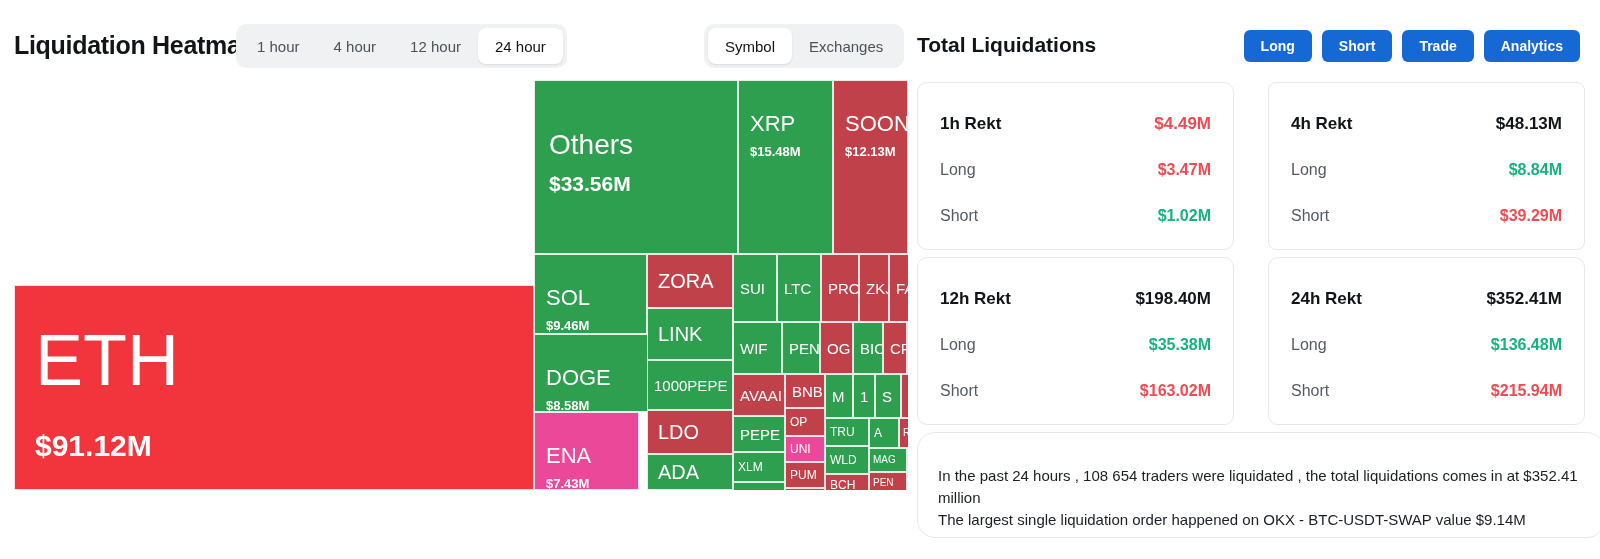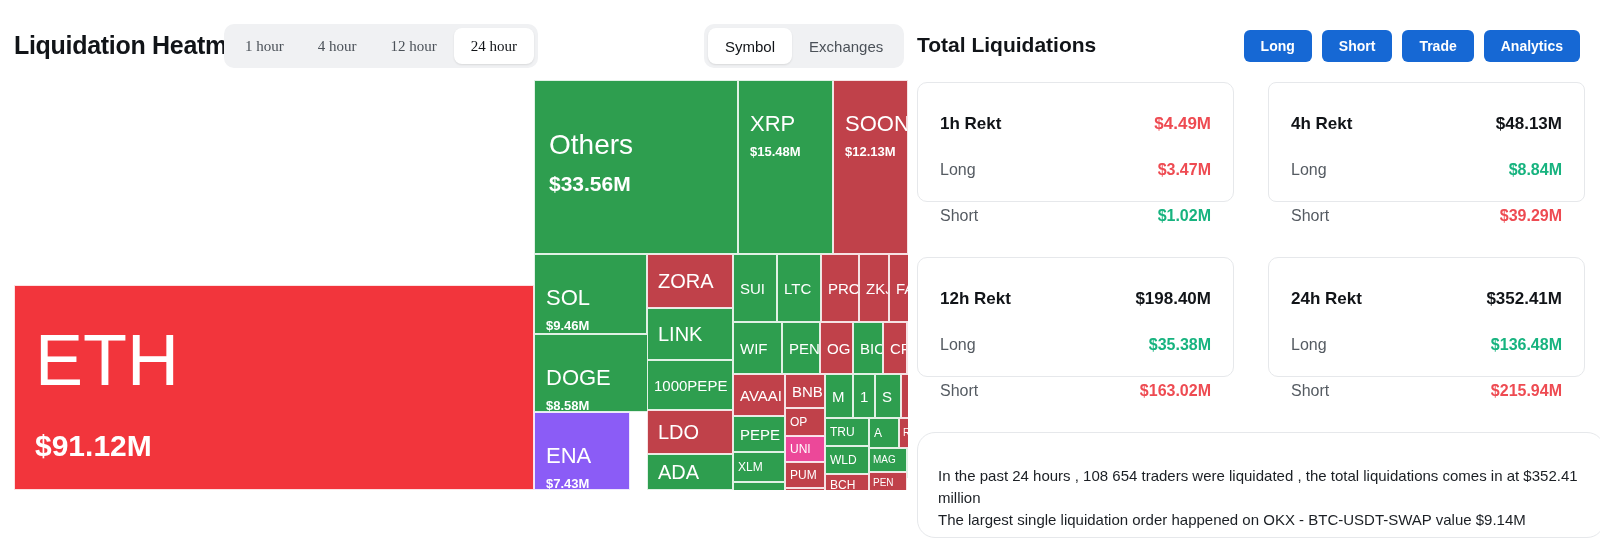--- a/index.html
+++ b/index.html
@@ -16,21 +16,21 @@
   #header { position:absolute; left:0; top:0; width:1600px; height:78px; }
   #page-title {
     position:absolute; left:14px; top:31px;
     font-size:25px; font-weight:bold; color:#111418; letter-spacing:-0.3px;
     white-space:nowrap;
   }
   .seg-group {
     position:absolute; display:flex; align-items:center;
     background:#f0f1f3; border-radius:10px; padding:4px; height:44px;
   }
-  #timeframe-group { left:224px; top:24px;font-family:Liberation Serif, serif; }
+  #timeframe-group { left:236px; top:24px; }
   #mode-group { left:695px; top:24px;margin-left:9px; }
   .seg-item {
     height:36px; padding:0 17px; display:flex; align-items:center; justify-content:center;
     font-size:15px; color:#4b5158; border-radius:8px; cursor:pointer; white-space:nowrap;
   }
   .seg-item.active { background:#ffffff; color:#111418; box-shadow:0 1px 2px rgba(0,0,0,.10); }
 
   #total-liq-title {
     position:absolute; left:917px; top:33px;
     font-size:21px; font-weight:bold; color:#111418; white-space:nowrap;
@@ -72,21 +72,21 @@
   .sz-md .tname { font-size:22px; top:32px; padding-left:11px; }
   .sz-md .tval  { font-size:13px; top:64px; padding-left:11px; font-weight:bold;}
   .sz-sm .tname { font-size:20px; top:50%; transform:translateY(-50%); padding-left:10px; }
   .sz-xs .tname { font-size:15px; top:50%; transform:translateY(-50%); padding-left:6px; }
   .sz-xxs .tname{ font-size:12px; top:50%; transform:translateY(-50%); padding-left:4px; }
   .sz-tiny .tname{ font-size:10px; top:50%; transform:translateY(-50%); padding-left:3px; }
 
   
   #stats-panel { position:absolute; left:917px; top:82px; width:668px; height:335px; }
   .stat-card {
-    position:absolute; width:317px; height:120px;
+    position:absolute; width:317px; height:168px;
     background:#ffffff; border:1px solid #e6e8eb; border-radius:10px;
     padding:18px 22px;
   }
   .stat-row {
     display:flex; justify-content:space-between; align-items:center;
     height:46px; white-space:nowrap;
   }
   .stat-row.head .lbl { font-size:17px; font-weight:bold; color:#111418; }
   .stat-row.head .val { font-size:17px; font-weight:bold; }
   .stat-row .lbl { font-size:16px; color:#555b62; }
@@ -152,21 +152,21 @@
         <span class="tval">$12.13M</span>
       </div>
       <div class="tile sz-md" style="left: 520px; top: 174px; width: 113px; height: 80px; background: rgb(46, 158, 79);">
         <span class="tname">SOL</span>
         <span class="tval">$9.46M</span>
       </div>
       <div class="tile sz-md" style="left: 520px; top: 254px; width: 122px; height: 78px; background: rgb(46, 158, 79);">
         <span class="tname">DOGE</span>
         <span class="tval">$8.58M</span>
       </div>
-      <div class="tile sz-md" style="left: 520px; top: 332px; width: 96px; height: 78px; background: #8b5cf6;">
+      <div class="tile sz-md" style="left: 520px; top: 332px; width: 105px; height: 78px; background: #ec4899;">
         <span class="tname">ENA</span>
         <span class="tval">$7.43M</span>
       </div>
       <div class="tile sz-sm" style="left: 633px; top: 174px; width: 86px; height: 54px; background: rgb(192, 65, 74);">
         <span class="tname">ZORA</span>
       </div>
       <div class="tile sz-sm" style="left: 633px; top: 228px; width: 86px; height: 52px; background: rgb(46, 158, 79);">
         <span class="tname">LINK</span>
       </div>
       <div class="tile sz-xs" style="left: 633px; top: 280px; width: 86px; height: 50px; background: rgb(46, 158, 79);">

